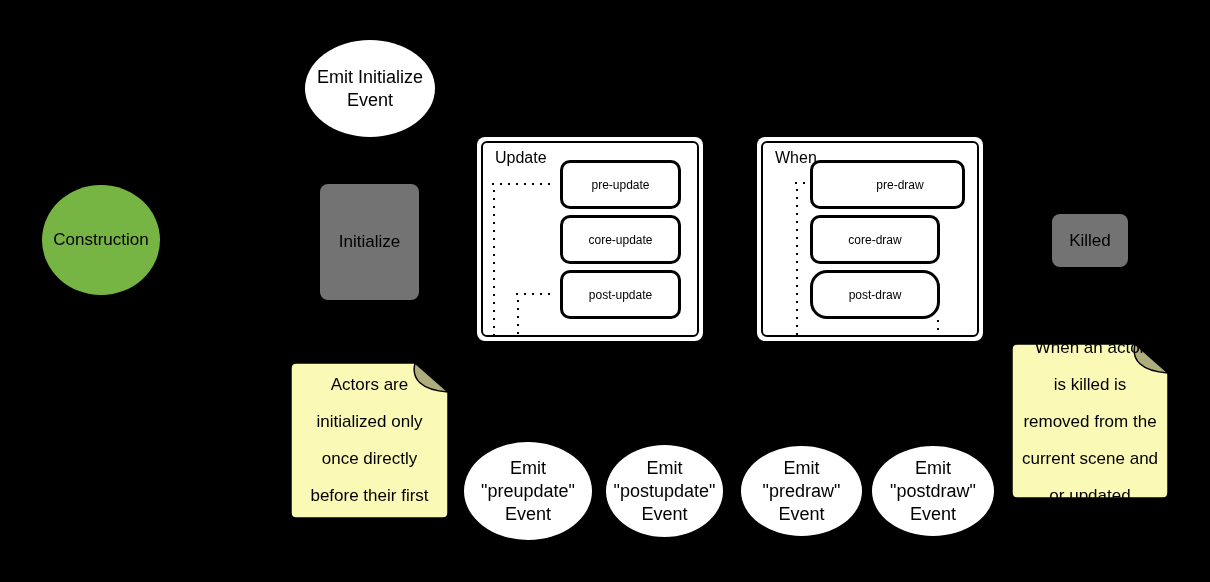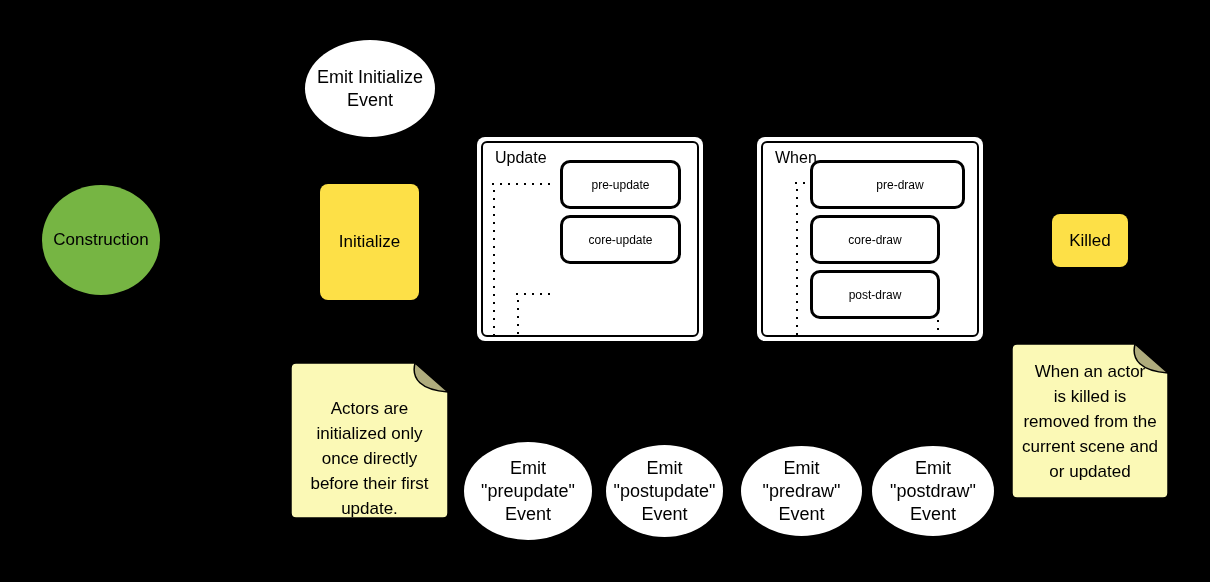--- a/index.html
+++ b/index.html
@@ -27,21 +27,21 @@
   .ellipse {
     background: #fff;
     border-radius: 50%;
     display: flex; flex-direction: column;
     align-items: center; justify-content: center;
     font-size: 18px; line-height: 23px; text-align: center;
   }
 
   
   .state-box {
-    background: #fde047;
+    background: #737373;
     border-radius: 8px;
     display: flex; align-items: center; justify-content: center;
     font-size: 17px;
   }
 
   
   .phase-outer {
     background: #fff;
     border-radius: 8px;
   }
@@ -67,21 +67,21 @@
   
   .dot-h { height: 2px; background: repeating-linear-gradient(to right, #000 0 2px, transparent 2px 8px); }
   .dot-v { width: 2px;  background: repeating-linear-gradient(to bottom, #000 0 2px, transparent 2px 8px); }
 
   
   .note-text {
     position: absolute; left: 0; right: 0; top: 0; bottom: 0;
     display: flex; flex-direction: column;
     align-items: center; justify-content: center;
     text-align: center;
-    font-size: 17px; line-height: 25px;
+    font-size: 17px; line-height: 25px; gap: 12px;
   }
 </style>
 </head>
 <body>
 
 <div class="canvas">
 
   <div class="abs circle node-text" style="left: 42px; top: 185px; width: 118px; height: 110px; background-color: rgb(118, 181, 67);">
     <span>Construction</span>
   </div>
@@ -105,38 +105,41 @@
   <div class="abs dot-v" style="left:493px; top:190px; height:146px;"></div>
   <div class="abs dot-h" style="left:516px; top:293px; width:40px;"></div>
   <div class="abs dot-v" style="left:517px; top:300px; height:36px;"></div>
 
   <div class="abs step-box" style="left:560px; top:160px; width:115px; height:43px;">
     <span>pre-update</span>
   </div>
   <div class="abs step-box" style="left:560px; top:215px; width:115px; height:43px;">
     <span>core-update</span>
   </div>
+  <div class="abs step-box" style="left:560px; top:270px; width:115px; height:43px;">
+    <span>post-update</span>
+  </div>
 
   <div class="abs phase-outer" style="left:757px; top:137px; width:226px; height:204px;">
     <div class="phase-frame">
       <span class="phase-label">When</span>
     </div>
   </div>
 
   <div class="abs dot-h" style="left:795px; top:182px; width:14px;"></div>
   <div class="abs dot-v" style="left:796px; top:189px; height:147px;"></div>
   <div class="abs dot-v" style="left:937px; top:320px; height:16px;"></div>
 
   <div class="abs step-box" style="left:810px; top:160px; width:124px; height:43px;padding-left:25px;">
     <span>pre-draw</span>
   </div>
   <div class="abs step-box" style="left:810px; top:215px; width:124px; height:43px;">
     <span>core-draw</span>
   </div>
-  <div class="abs step-box" style="left:810px; top:270px; width:124px; height:43px;">
+  <div class="abs step-box" style="left:810px; top:270px; width:124px; height:43px;border-radius:17px;">
     <span>post-draw</span>
   </div>
 
   <div class="abs state-box" style="left:1052px; top:214px; width:76px; height:53px;">
     <span>Killed</span>
   </div>
 
   <div class="abs ellipse" style="left:464px; top:442px; width:128px; height:98px;">
     <span>Emit</span>
     <span>"preupdate"</span>

